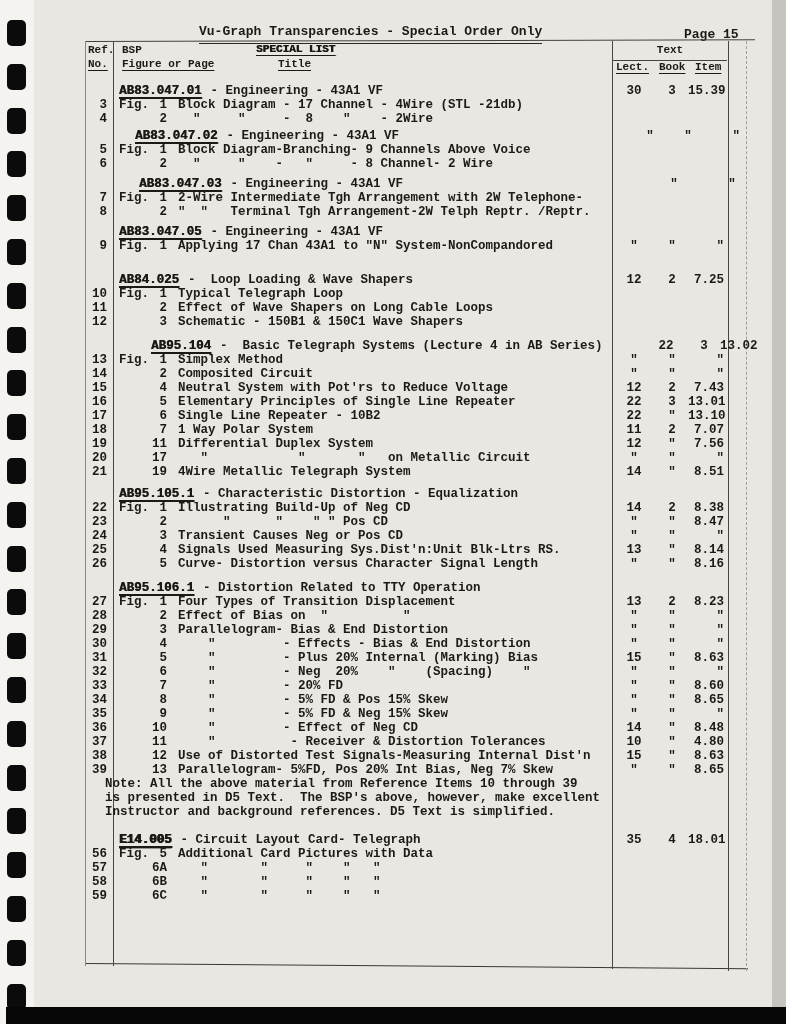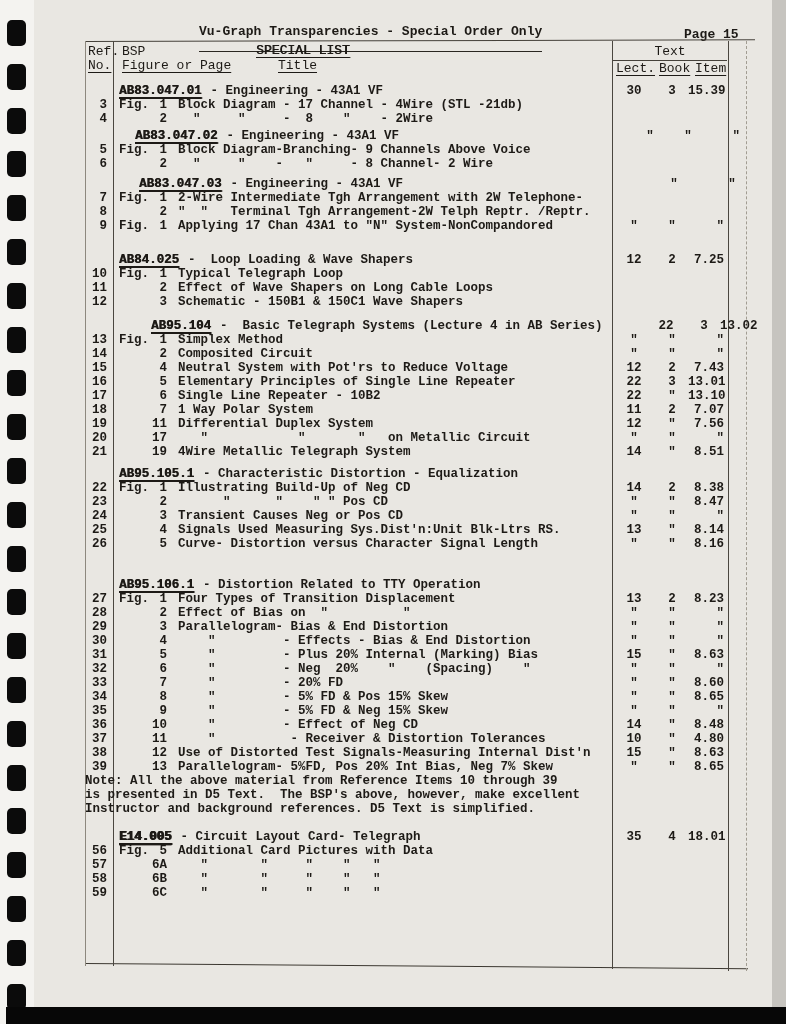--- a/index.html
+++ b/index.html
@@ -6,37 +6,37 @@
   .screen{position:relative;width:786px;height:1024px;background:#e9e7e2;overflow:hidden;
           font-family:"Liberation Mono","DejaVu Sans Mono",monospace;color:#1d1a16;}
   
   .edge-right{position:absolute;top:0;right:0;width:14px;height:1024px;background:#c6c4bf;}
   .edge-left{position:absolute;top:0;left:0;width:34px;height:1024px;background:#f4f3f0;}
   .bottom-bar{position:absolute;left:6px;right:0;bottom:0;height:17px;background:#070707;}
   .hole{position:absolute;left:7px;width:19px;height:26px;background:#0b0b0b;border-radius:5px;}
 
   
   .doc-title{position:absolute;left:199px;top:24px;font-size:13px;font-weight:bold;white-space:pre;
-             border-bottom:1.5px solid #2a2721;padding-bottom:12px;}
+             border-bottom:1.5px solid #2a2721;padding-bottom:4px;}
   .page-num{position:absolute;left:684px;top:27px;font-size:13px;font-weight:bold;white-space:pre;}
 
   
   .hline{position:absolute;height:1.4px;background:#45413a;}
   .rule-top{left:85px;top:41px;width:670px;transform:rotate(-0.15deg);transform-origin:left;}
   .rule-text{left:613px;top:60px;width:114px;}
   .rule-bottom{left:85px;top:963px;width:663px;transform:rotate(0.45deg);transform-origin:left;background:#3c3831;}
   .vline{position:absolute;width:1.3px;background:#4a463f;}
   .v-left{left:85px;top:41px;height:925px;background:#8d887e;}
   .v-ref{left:113px;top:41px;height:925px;}
   .v-text{left:612px;top:41px;height:928px;}
   .v-right{left:728px;top:41px;height:930px;}
   .v-outer{left:746px;top:41px;height:930px;width:1px;background:none;border-left:1px dashed #a19c91;}
 
   
-  .colhead{position:absolute;font-size:13px;font-weight:normal;white-space:pre;}
+  .colhead{position:absolute;font-size:11px;font-weight:bold;white-space:pre;}
   .u{text-decoration:underline;text-underline-offset:2.5px;text-decoration-thickness:1.4px;text-align:right;}
   .h-ref1{left:88px;top:44px;}
   .h-ref2{left:88px;top:58px;}
   .h-bsp1{left:122px;top:44px;}
   .h-bsp2{left:122px;top:58px;}
   .h-special{left:256px;top:43px;text-shadow:0.6px 0 0 currentColor;}
   .h-title{left:278px;top:58px;}
   .h-text{left:612px;top:44px;width:116px;text-align:center;}
   .h-lect{left:616px;top:61px;}
   .h-book{left:659px;top:61px;}
@@ -50,21 +50,21 @@
   .c-lect{width:44px;text-align:center;flex:none;}
   .c-book{width:32px;text-align:center;flex:none;}
   .c-item{width:40px;text-align:right;padding-right:4px;box-sizing:border-box;flex:none;}
   .code{text-decoration:underline;text-underline-offset:2.5px;text-decoration-thickness:1.5px;
         text-shadow:0.5px 0 0 currentColor;}
   .code.heavy{text-shadow:0.9px 0 0 currentColor,0 0.4px 0 currentColor;}
   .gtitle{padding-left:9px;}
   .fl{display:inline-block;width:28px;}
   .fig{display:inline-block;width:20px;text-align:right;}
   .ftitle{padding-left:11px;}
-  .note-block{padding-left:0;}
+  .note-block{padding-left:20px;}
   .note-line{height:14px;line-height:14px;white-space:pre;}
 </style>
 </head>
 <body>
 
 <div class="screen">
   <div class="edge-left"></div>
   <div class="edge-right"></div>
   <div id="holes">
       <div class="hole" style="top: 20px;"></div>
@@ -118,20 +118,21 @@
   <div class="tbody" id="tbody">
       <div class="row row-group"><span class="c-ref"></span><span class="c-bsp"><span class="code">AB83.047.01</span><span class="gtitle">- Engineering - 43A1 VF</span></span><span class="c-lect">30</span><span class="c-book">3</span><span class="c-item">15.39</span></div>
       <div class="row row-fig"><span class="c-ref">3</span><span class="c-bsp"><span class="fl">Fig.</span><span class="fig">1</span><span class="ftitle">Block Diagram - 17 Channel - 4Wire (STL -21db)</span></span><span class="c-lect"></span><span class="c-book"></span><span class="c-item"></span></div>
       <div class="row row-fig"><span class="c-ref">4</span><span class="c-bsp"><span class="fl"></span><span class="fig">2</span><span class="ftitle">  "     "     -  8    "    - 2Wire</span></span><span class="c-lect"></span><span class="c-book"></span><span class="c-item"></span></div>
       <div class="row row-group" style="margin-top: 3px; padding-left: 16px;"><span class="c-ref"></span><span class="c-bsp"><span class="code">AB83.047.02</span><span class="gtitle">- Engineering - 43A1 VF</span></span><span class="c-lect">"</span><span class="c-book">"</span><span class="c-item">"</span></div>
       <div class="row row-fig"><span class="c-ref">5</span><span class="c-bsp"><span class="fl">Fig.</span><span class="fig">1</span><span class="ftitle">Block Diagram-Branching- 9 Channels Above Voice</span></span><span class="c-lect"></span><span class="c-book"></span><span class="c-item"></span></div>
       <div class="row row-fig"><span class="c-ref">6</span><span class="c-bsp"><span class="fl"></span><span class="fig">2</span><span class="ftitle">  "     "    -   "     - 8 Channel- 2 Wire</span></span><span class="c-lect"></span><span class="c-book"></span><span class="c-item"></span></div>
       <div class="row row-group" style="margin-top: 6px; gap: 20px;"><span class="c-ref"></span><span class="c-bsp"><span class="code">AB83.047.03</span><span class="gtitle">- Engineering - 43A1 VF</span></span><span class="c-lect">"</span><span class="c-book">"</span><span class="c-item">"</span></div>
       <div class="row row-fig"><span class="c-ref">7</span><span class="c-bsp"><span class="fl">Fig.</span><span class="fig">1</span><span class="ftitle">2-Wire Intermediate Tgh Arrangement with 2W Telephone-</span></span><span class="c-lect"></span><span class="c-book"></span><span class="c-item"></span></div>
       <div class="row row-fig"><span class="c-ref">8</span><span class="c-bsp"><span class="fl"></span><span class="fig">2</span><span class="ftitle">"  "   Terminal Tgh Arrangement-2W Telph Reptr. /Reptr.</span></span><span class="c-lect"></span><span class="c-book"></span><span class="c-item"></span></div>
+      <div class="row row-group" style="margin-top: 6px;"><span class="c-ref"></span><span class="c-bsp"><span class="code">AB83.047.05</span><span class="gtitle">- Engineering - 43A1 VF</span></span><span class="c-lect"></span><span class="c-book"></span><span class="c-item"></span></div>
       <div class="row row-fig"><span class="c-ref">9</span><span class="c-bsp"><span class="fl">Fig.</span><span class="fig">1</span><span class="ftitle">Applying 17 Chan 43A1 to "N" System-NonCompandored</span></span><span class="c-lect">"</span><span class="c-book">"</span><span class="c-item">"</span></div>
       <div class="row row-group" style="margin-top: 20px;"><span class="c-ref"></span><span class="c-bsp"><span class="code">AB84.025</span><span class="gtitle">-  Loop Loading &amp; Wave Shapers</span></span><span class="c-lect">12</span><span class="c-book">2</span><span class="c-item">7.25</span></div>
       <div class="row row-fig"><span class="c-ref">10</span><span class="c-bsp"><span class="fl">Fig.</span><span class="fig">1</span><span class="ftitle">Typical Telegraph Loop</span></span><span class="c-lect"></span><span class="c-book"></span><span class="c-item"></span></div>
       <div class="row row-fig"><span class="c-ref">11</span><span class="c-bsp"><span class="fl"></span><span class="fig">2</span><span class="ftitle">Effect of Wave Shapers on Long Cable Loops</span></span><span class="c-lect"></span><span class="c-book"></span><span class="c-item"></span></div>
       <div class="row row-fig"><span class="c-ref">12</span><span class="c-bsp"><span class="fl"></span><span class="fig">3</span><span class="ftitle">Schematic - 150B1 &amp; 150C1 Wave Shapers</span></span><span class="c-lect"></span><span class="c-book"></span><span class="c-item"></span></div>
       <div class="row row-group" style="margin-top: 10px; margin-left: 32px;"><span class="c-ref"></span><span class="c-bsp"><span class="code">AB95.104</span><span class="gtitle">-  Basic Telegraph Systems (Lecture 4 in AB Series)</span></span><span class="c-lect">22</span><span class="c-book">3</span><span class="c-item">13.02</span></div>
       <div class="row row-fig"><span class="c-ref">13</span><span class="c-bsp"><span class="fl">Fig.</span><span class="fig">1</span><span class="ftitle">Simplex Method</span></span><span class="c-lect">"</span><span class="c-book">"</span><span class="c-item">"</span></div>
       <div class="row row-fig"><span class="c-ref">14</span><span class="c-bsp"><span class="fl"></span><span class="fig">2</span><span class="ftitle">Composited Circuit</span></span><span class="c-lect">"</span><span class="c-book">"</span><span class="c-item">"</span></div>
       <div class="row row-fig"><span class="c-ref">15</span><span class="c-bsp"><span class="fl"></span><span class="fig">4</span><span class="ftitle">Neutral System with Pot'rs to Reduce Voltage</span></span><span class="c-lect">12</span><span class="c-book">2</span><span class="c-item">7.43</span></div>
       <div class="row row-fig"><span class="c-ref">16</span><span class="c-bsp"><span class="fl"></span><span class="fig">5</span><span class="ftitle">Elementary Principles of Single Line Repeater</span></span><span class="c-lect">22</span><span class="c-book">3</span><span class="c-item">13.01</span></div>
@@ -139,21 +140,21 @@
       <div class="row row-fig"><span class="c-ref">18</span><span class="c-bsp"><span class="fl"></span><span class="fig">7</span><span class="ftitle">1 Way Polar System</span></span><span class="c-lect">11</span><span class="c-book">2</span><span class="c-item">7.07</span></div>
       <div class="row row-fig"><span class="c-ref">19</span><span class="c-bsp"><span class="fl"></span><span class="fig">11</span><span class="ftitle">Differential Duplex System</span></span><span class="c-lect">12</span><span class="c-book">"</span><span class="c-item">7.56</span></div>
       <div class="row row-fig"><span class="c-ref">20</span><span class="c-bsp"><span class="fl"></span><span class="fig">17</span><span class="ftitle">   "            "       "   on Metallic Circuit</span></span><span class="c-lect">"</span><span class="c-book">"</span><span class="c-item">"</span></div>
       <div class="row row-fig"><span class="c-ref">21</span><span class="c-bsp"><span class="fl"></span><span class="fig">19</span><span class="ftitle">4Wire Metallic Telegraph System</span></span><span class="c-lect">14</span><span class="c-book">"</span><span class="c-item">8.51</span></div>
       <div class="row row-group" style="margin-top: 8px;"><span class="c-ref"></span><span class="c-bsp"><span class="code">AB95.105.1</span><span class="gtitle">- Characteristic Distortion - Equalization</span></span><span class="c-lect"></span><span class="c-book"></span><span class="c-item"></span></div>
       <div class="row row-fig"><span class="c-ref">22</span><span class="c-bsp"><span class="fl">Fig.</span><span class="fig">1</span><span class="ftitle">Illustrating Build-Up of Neg CD</span></span><span class="c-lect">14</span><span class="c-book">2</span><span class="c-item">8.38</span></div>
       <div class="row row-fig"><span class="c-ref">23</span><span class="c-bsp"><span class="fl"></span><span class="fig">2</span><span class="ftitle">      "      "    " " Pos CD</span></span><span class="c-lect">"</span><span class="c-book">"</span><span class="c-item">8.47</span></div>
       <div class="row row-fig"><span class="c-ref">24</span><span class="c-bsp"><span class="fl"></span><span class="fig">3</span><span class="ftitle">Transient Causes Neg or Pos CD</span></span><span class="c-lect">"</span><span class="c-book">"</span><span class="c-item">"</span></div>
       <div class="row row-fig"><span class="c-ref">25</span><span class="c-bsp"><span class="fl"></span><span class="fig">4</span><span class="ftitle">Signals Used Measuring Sys.Dist'n:Unit Blk-Ltrs RS.</span></span><span class="c-lect">13</span><span class="c-book">"</span><span class="c-item">8.14</span></div>
       <div class="row row-fig"><span class="c-ref">26</span><span class="c-bsp"><span class="fl"></span><span class="fig">5</span><span class="ftitle">Curve- Distortion versus Character Signal Length</span></span><span class="c-lect">"</span><span class="c-book">"</span><span class="c-item">8.16</span></div>
-      <div class="row row-group" style="margin-top: 27px;"><span class="c-ref"></span><span class="c-bsp"><span class="code">AB95.106.1</span><span class="gtitle">- Distortion Related to TTY Operation</span></span><span class="c-lect"></span><span class="c-book"></span><span class="c-item"></span></div>
+      <div class="row row-group" style="margin-top: 10px;"><span class="c-ref"></span><span class="c-bsp"><span class="code">AB95.106.1</span><span class="gtitle">- Distortion Related to TTY Operation</span></span><span class="c-lect"></span><span class="c-book"></span><span class="c-item"></span></div>
       <div class="row row-fig"><span class="c-ref">27</span><span class="c-bsp"><span class="fl">Fig.</span><span class="fig">1</span><span class="ftitle">Four Types of Transition Displacement</span></span><span class="c-lect">13</span><span class="c-book">2</span><span class="c-item">8.23</span></div>
       <div class="row row-fig"><span class="c-ref">28</span><span class="c-bsp"><span class="fl"></span><span class="fig">2</span><span class="ftitle">Effect of Bias on  "          "</span></span><span class="c-lect">"</span><span class="c-book">"</span><span class="c-item">"</span></div>
       <div class="row row-fig"><span class="c-ref">29</span><span class="c-bsp"><span class="fl"></span><span class="fig">3</span><span class="ftitle">Parallelogram- Bias &amp; End Distortion</span></span><span class="c-lect">"</span><span class="c-book">"</span><span class="c-item">"</span></div>
       <div class="row row-fig"><span class="c-ref">30</span><span class="c-bsp"><span class="fl"></span><span class="fig">4</span><span class="ftitle">    "         - Effects - Bias &amp; End Distortion</span></span><span class="c-lect">"</span><span class="c-book">"</span><span class="c-item">"</span></div>
       <div class="row row-fig"><span class="c-ref">31</span><span class="c-bsp"><span class="fl"></span><span class="fig">5</span><span class="ftitle">    "         - Plus 20% Internal (Marking) Bias</span></span><span class="c-lect">15</span><span class="c-book">"</span><span class="c-item">8.63</span></div>
       <div class="row row-fig"><span class="c-ref">32</span><span class="c-bsp"><span class="fl"></span><span class="fig">6</span><span class="ftitle">    "         - Neg  20%    "    (Spacing)    "</span></span><span class="c-lect">"</span><span class="c-book">"</span><span class="c-item">"</span></div>
       <div class="row row-fig"><span class="c-ref">33</span><span class="c-bsp"><span class="fl"></span><span class="fig">7</span><span class="ftitle">    "         - 20% FD</span></span><span class="c-lect">"</span><span class="c-book">"</span><span class="c-item">8.60</span></div>
       <div class="row row-fig"><span class="c-ref">34</span><span class="c-bsp"><span class="fl"></span><span class="fig">8</span><span class="ftitle">    "         - 5% FD &amp; Pos 15% Skew</span></span><span class="c-lect">"</span><span class="c-book">"</span><span class="c-item">8.65</span></div>
       <div class="row row-fig"><span class="c-ref">35</span><span class="c-bsp"><span class="fl"></span><span class="fig">9</span><span class="ftitle">    "         - 5% FD &amp; Neg 15% Skew</span></span><span class="c-lect">"</span><span class="c-book">"</span><span class="c-item">"</span></div>
       <div class="row row-fig"><span class="c-ref">36</span><span class="c-bsp"><span class="fl"></span><span class="fig">10</span><span class="ftitle">    "         - Effect of Neg CD</span></span><span class="c-lect">14</span><span class="c-book">"</span><span class="c-item">8.48</span></div>

